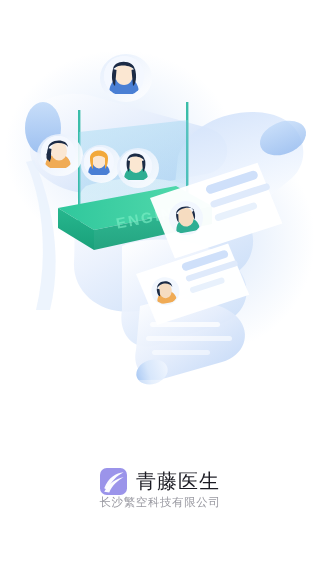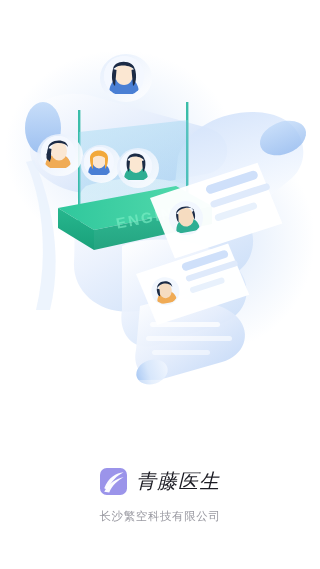--- a/index.html
+++ b/index.html
@@ -42,37 +42,36 @@
     left: 0;
     right: 0;
     top: 468px;
     text-align: center;
   }
   #brand-lockup {
     display: flex;
     align-items: center;
     justify-content: center;
     gap: 9px;
-    font-style: italic;
   }
   #brand-mark {
     width: 27px;
     height: 27px;
     display: block;
   }
   #brand-name {
     font-size: 20px;
     line-height: 27px;
     letter-spacing: 1px;
     color: #1b1b23;
     font-weight: 500;
     white-space: nowrap;
   }
   #company-name {
-    margin-top: 14px;
+    margin-top: 0;
     font-size: 11.5px;
     letter-spacing: 0.6px;
     color: #9a9aa2;
     white-space: nowrap;
   }
 </style>
 </head>
 <body>
 
 <div id="splash-screen">

